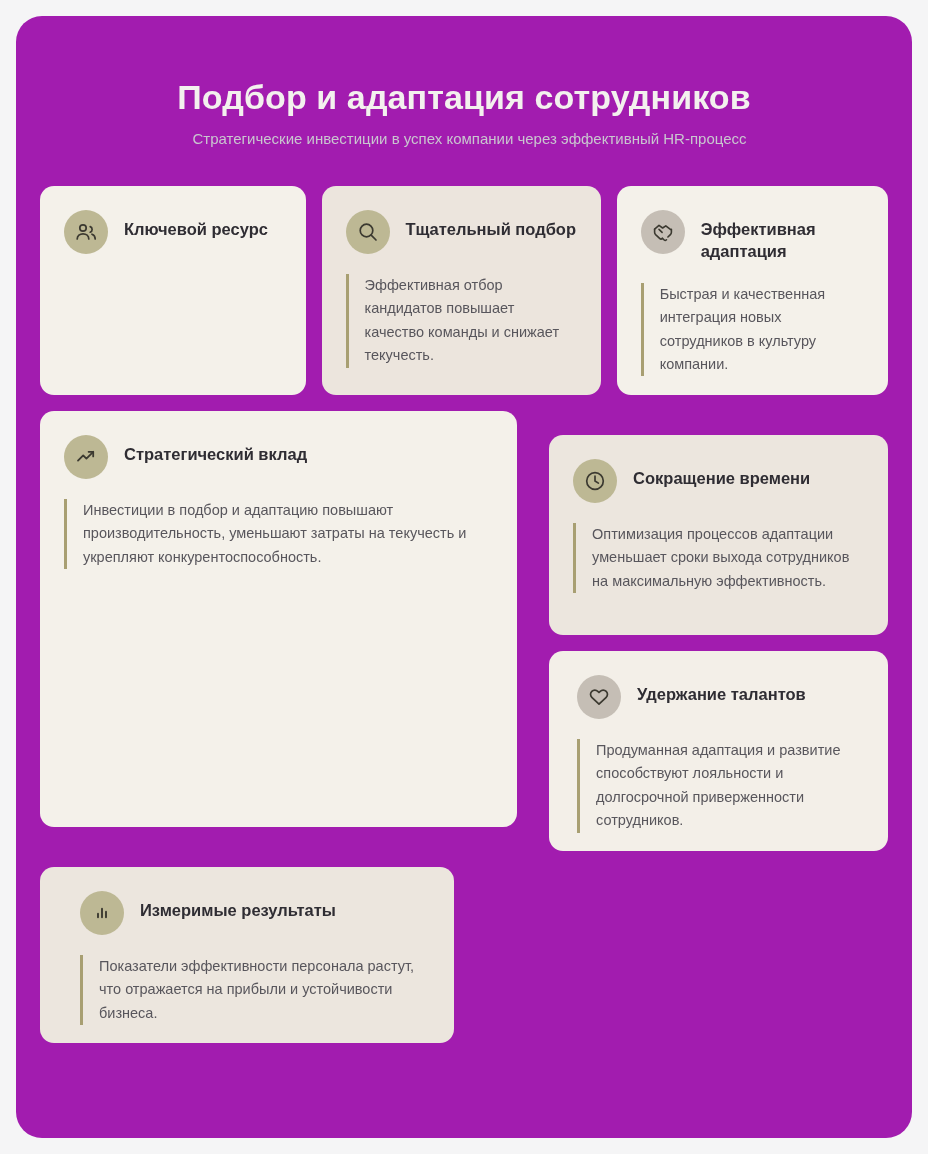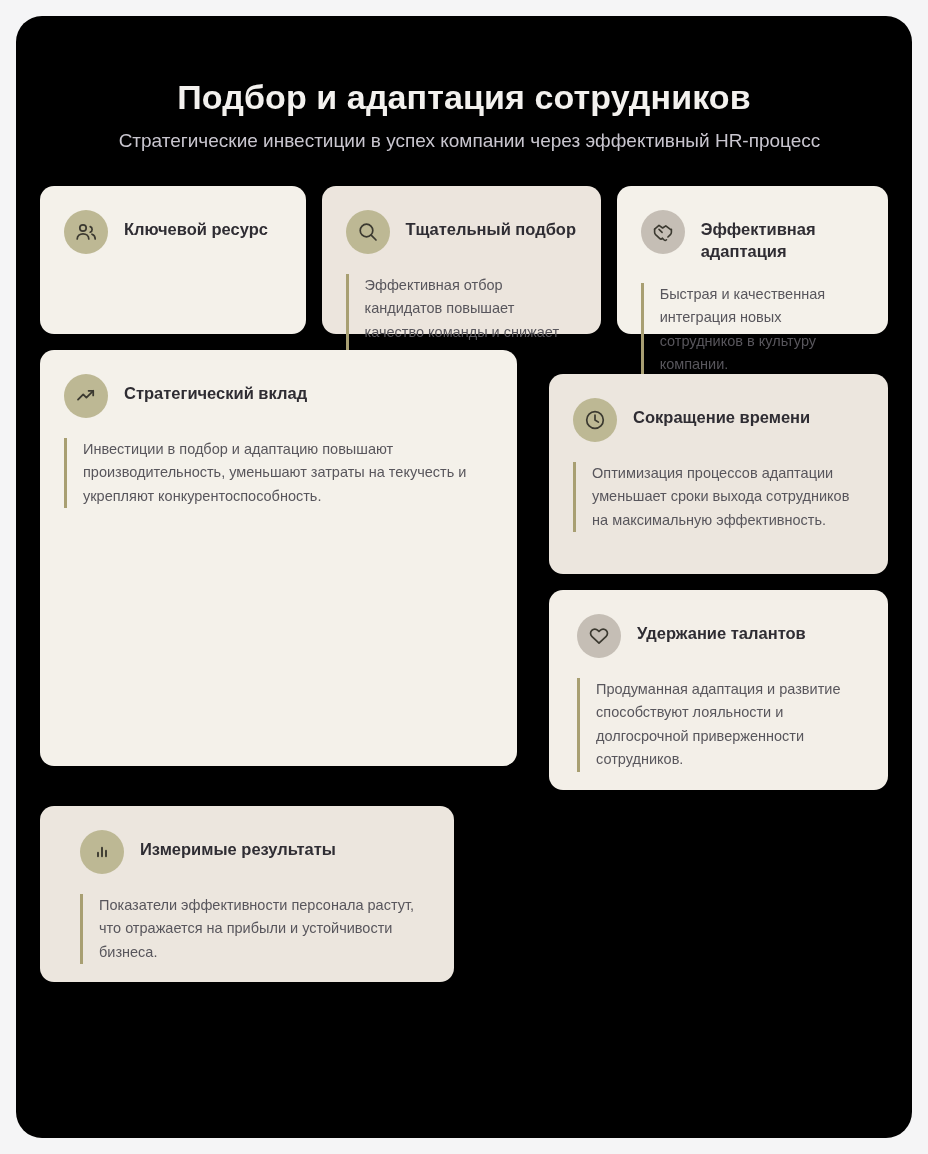--- a/index.html
+++ b/index.html
@@ -14,41 +14,41 @@
     font-family: "Liberation Sans", "DejaVu Sans", sans-serif;
     overflow: hidden;
   }
 
   .panel {
     position: absolute;
     left: 16px;
     top: 16px;
     width: 896px;
     height: 1122px;
-    background: #000000;
+    background: #a21caf;
     border-radius: 26px;
     box-sizing: border-box;
     padding: 0;
   }
 
   .header {
     text-align: center;
     padding-top: 62px;
   }
   .title {
     margin: 0;
     font-size: 34px;
     font-weight: bold;
     color: #f3f1ee;
     letter-spacing: 0.1px;
     line-height: 1.15;
   }
   .subtitle {
     margin: 12px 0 0 0;
-    font-size: 19px;
+    font-size: 15px;
     color: #c9c6cf;
     font-weight: normal;
     line-height: 1.3;
     padding-left: 11px;
   }
 
   .grid {
     position: absolute;
     left: 24px;
     right: 24px;
@@ -106,21 +106,21 @@
     margin-top: 20px;
     border-left: 3px solid #a89f72;
     padding-left: 16px;
     font-size: 14.5px;
     line-height: 1.62;
     color: #58565c;
     max-width: 100%;
   }
 
   
-  .r1 .card { width: 279px; height: 148px; }
+  .r1 .card { width: 279px; height: 209px; }
   .r1 .c1 { width: 272px; }
   .r1 .c2 { width: 286px; }
   .r1 .c3 { width: 278px; }
 
   .mid { display: flex; gap: 32px; margin-bottom: 16px; }
   .mid-left { width: 486px; height: 416px; }
   .mid-right { width: 346px; display: flex; flex-direction: column; gap: 16px; margin-top: 24px; }
   .mid-right .card-top { height: 200px; }
   .mid-right .card-bot { height: 200px; padding-left: 28px; }
 

